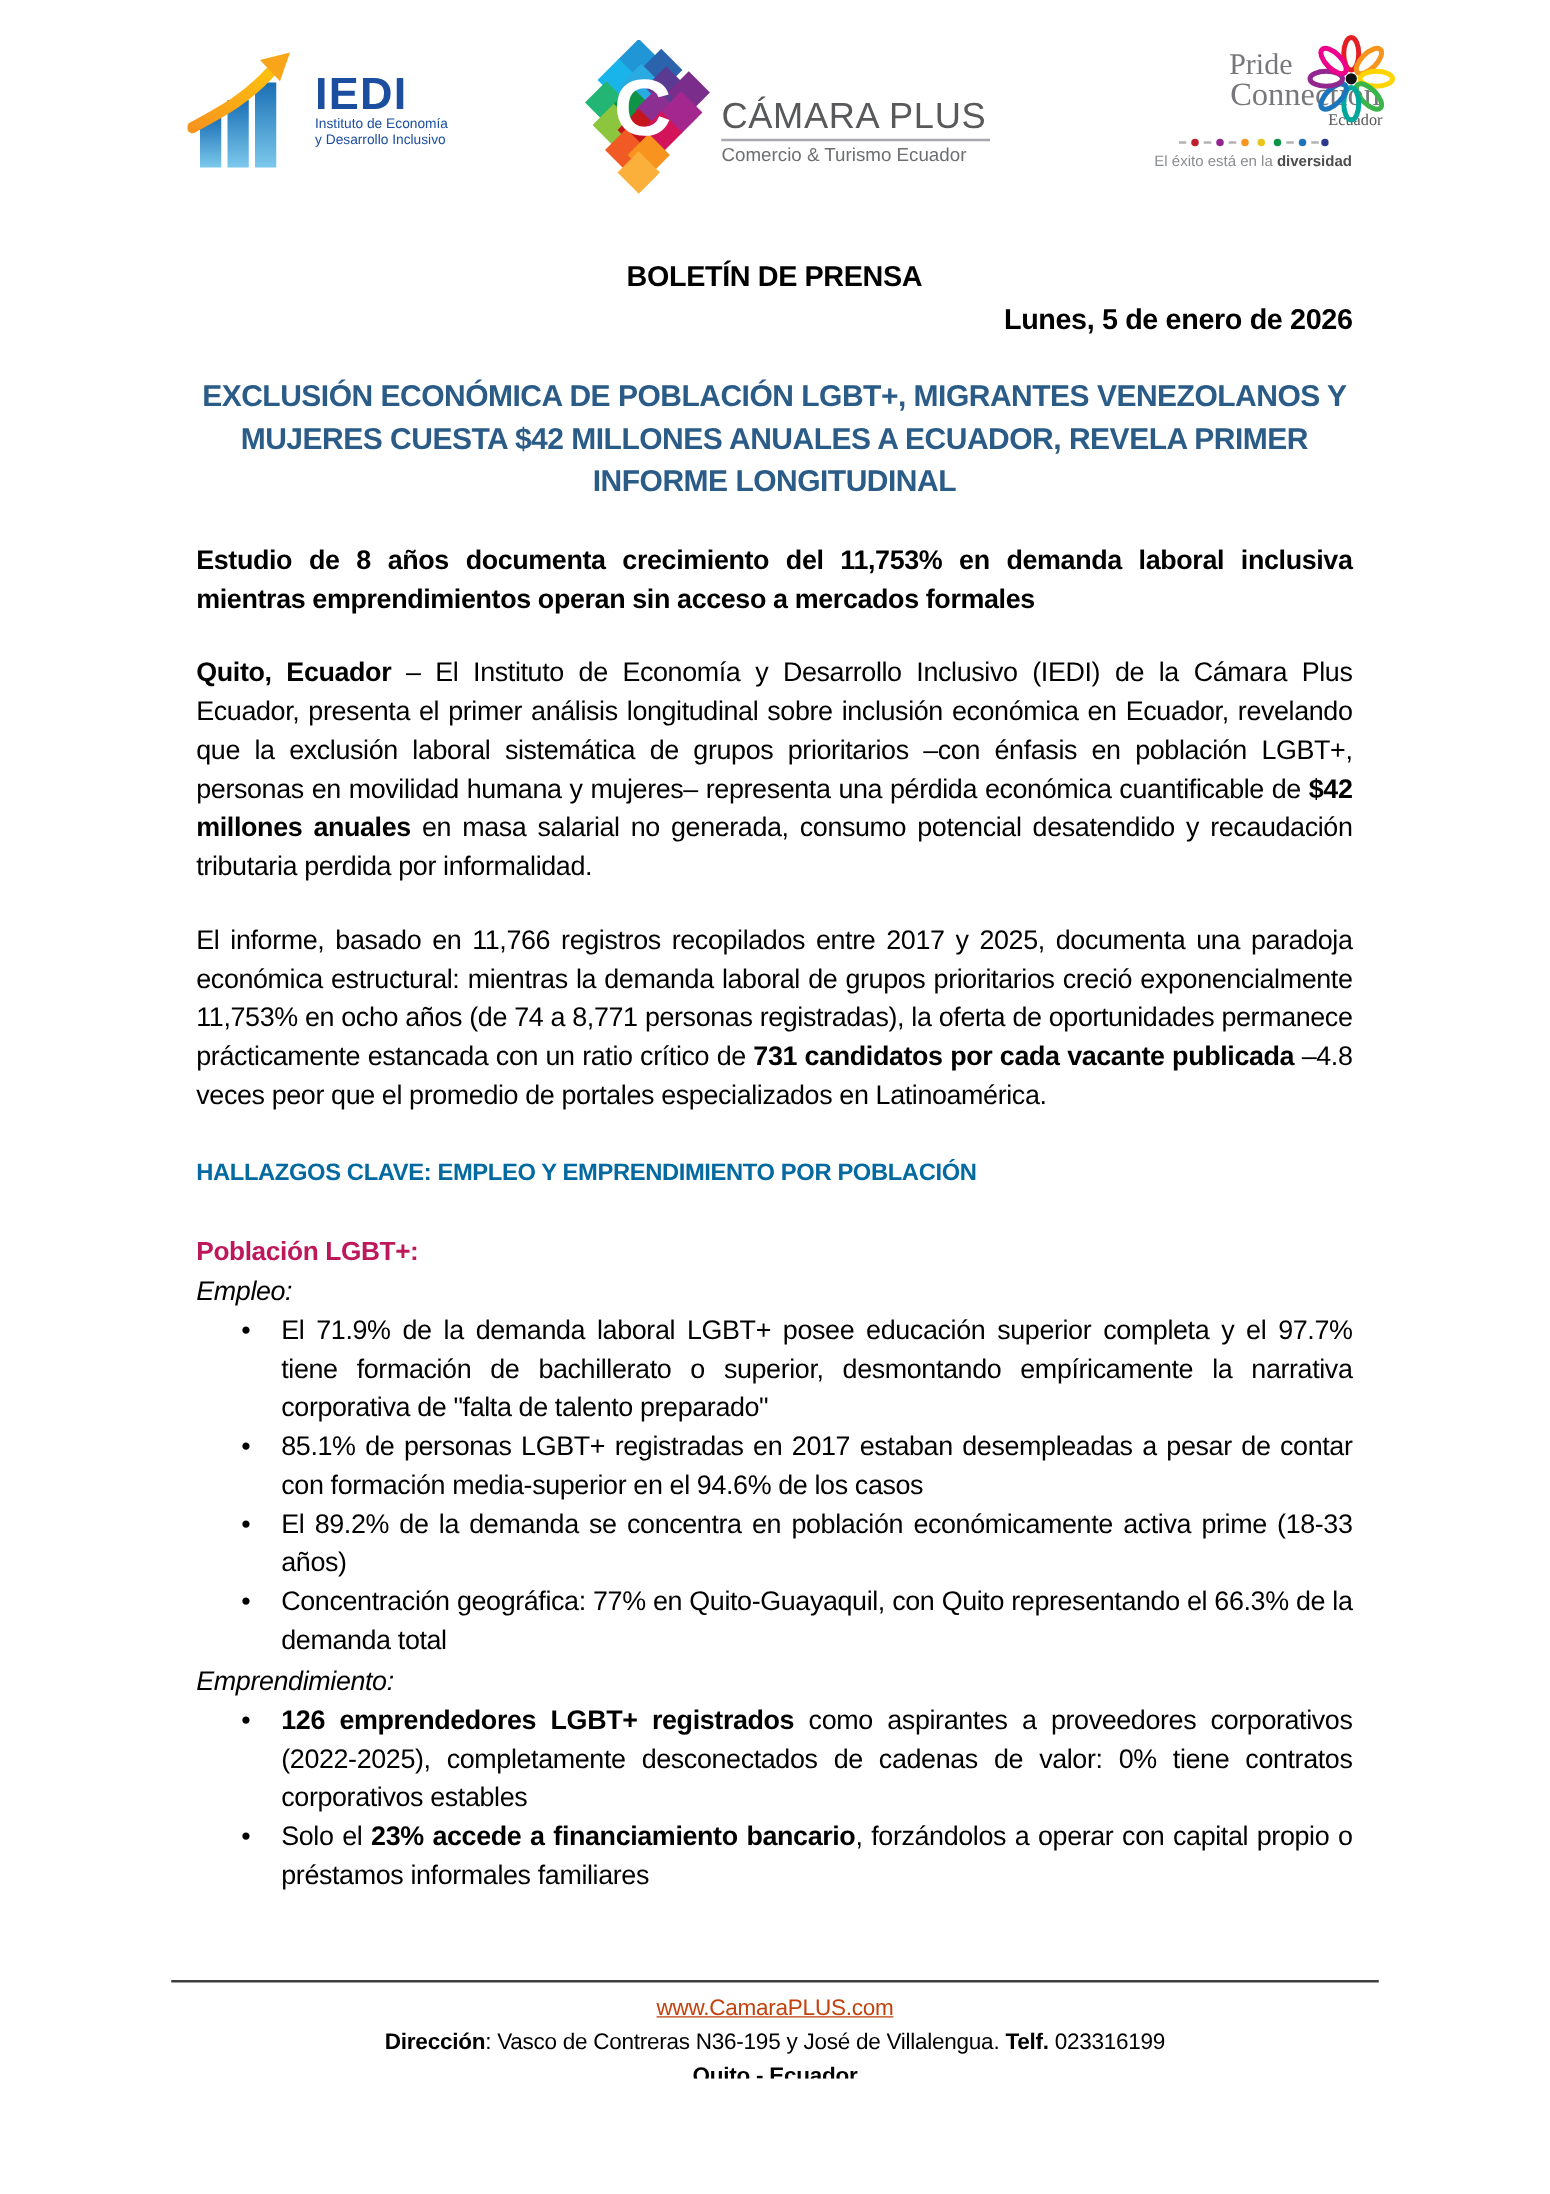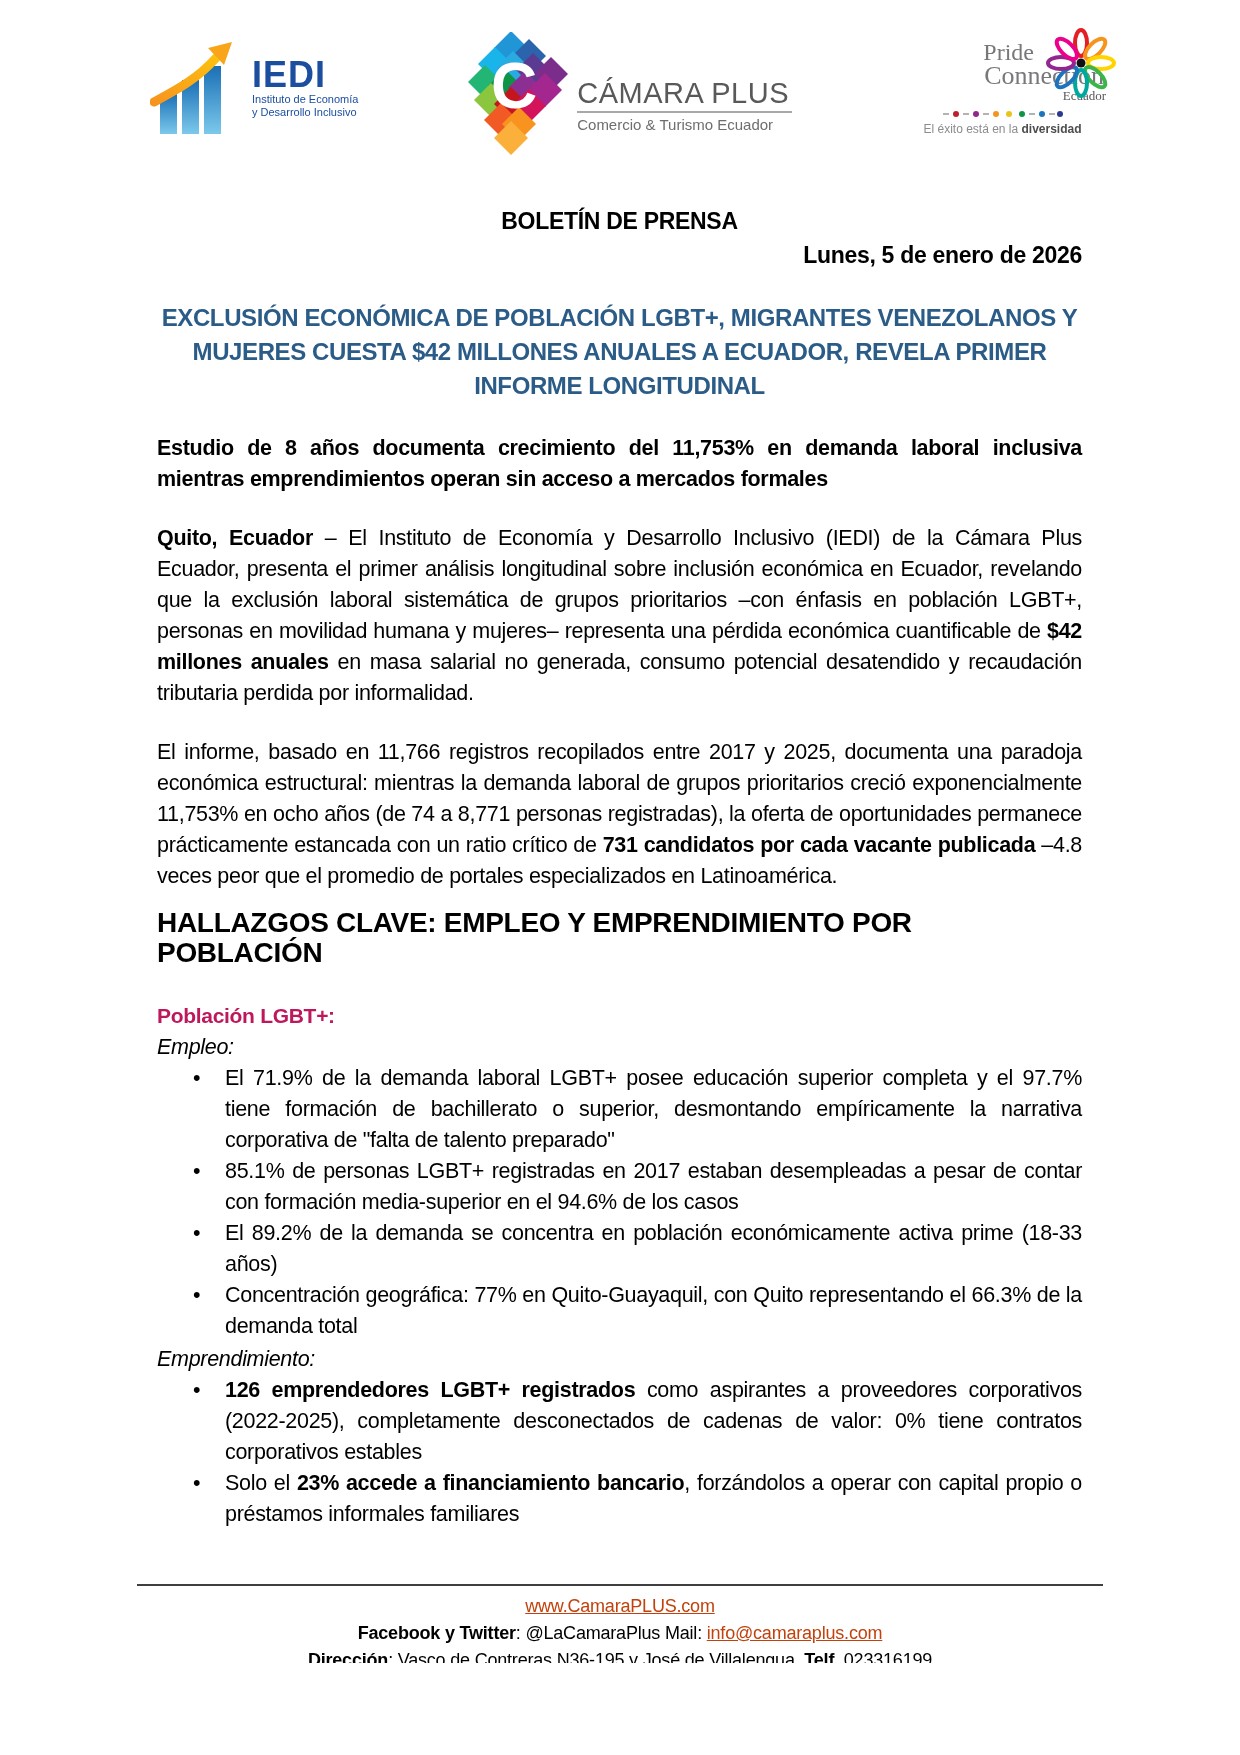--- a/index.html
+++ b/index.html
@@ -43,21 +43,21 @@
   
   .content { padding:0 158px 0 157px; letter-spacing:-0.3px; }
   .doc-type { margin-top:44px; text-align:center; font-weight:bold; font-size:23px; line-height:28px; }
   .date-line { margin-top:6px; text-align:right; font-weight:bold; font-size:23px; line-height:28px; }
   .headline {
     margin:32px 0 0 0; text-align:center; font-weight:bold; font-size:24px;
     line-height:34px; color:#2b5c88; letter-spacing:-0.4px;
   }
   .subtitle { margin:30px 0 0 0; font-weight:bold; font-size:21.5px; line-height:31px; text-align:justify; }
   .para { margin:28px 0 0 0; font-size:21.5px; line-height:31px; text-align:justify; }
-  .section-heading { margin:16px 0 0 0; font-weight:bold; font-size:28px; line-height:30px; color:#000000; letter-spacing:-0.3px; }
+  .section-heading { margin:32px 0 0 0; font-weight:bold; font-size:19px; line-height:30px; color:#0369a1; letter-spacing:-0.3px; }
   .pop-heading { margin:34px 0 0 0; font-weight:bold; font-size:21px; line-height:28px; color:#be185d; }
   .italic-label { margin:2px 0 0 0; font-style:italic; font-size:21.5px; line-height:31px; }
   ul.bullets { margin:0; padding:0; list-style:none; font-size:21.5px; line-height:31px; }
   ul.bullets li { position:relative; padding-left:68px; text-align:justify; }
   ul.bullets li::before { content:"\2022"; position:absolute; left:36px; top:0; font-size:21.5px; }
 
   
   .footer {
     position:absolute; top:1584px; left:137px; width:966px;
     border-top:2px solid #3f3f3f; text-align:center;
@@ -193,18 +193,17 @@
 
     <ul class="bullets">
       <li><b>126 emprendedores LGBT+ registrados</b><span> como aspirantes a proveedores corporativos (2022-2025), completamente desconectados de cadenas de valor: 0% tiene contratos corporativos estables</span></li>
       <li><span>Solo el </span><b>23% accede a financiamiento bancario</b><span>, forzándolos a operar con capital propio o préstamos informales familiares</span></li>
     </ul>
 
   </main>
 
   <footer class="footer">
     <div><a>www.CamaraPLUS.com</a></div>
-    <div><b>Facebook y Twitter</b><span>: @LaCamaraPlus Mail: </span><a>info@camaraplus.com</a></div>
     <div><b>Dirección</b><span>: Vasco de Contreras N36-195 y José de Villalengua. </span><b>Telf.</b><span> 023316199</span></div>
     <div><b>Quito - Ecuador</b></div>
   </footer>
 
 </div>
 
 </body></html>

